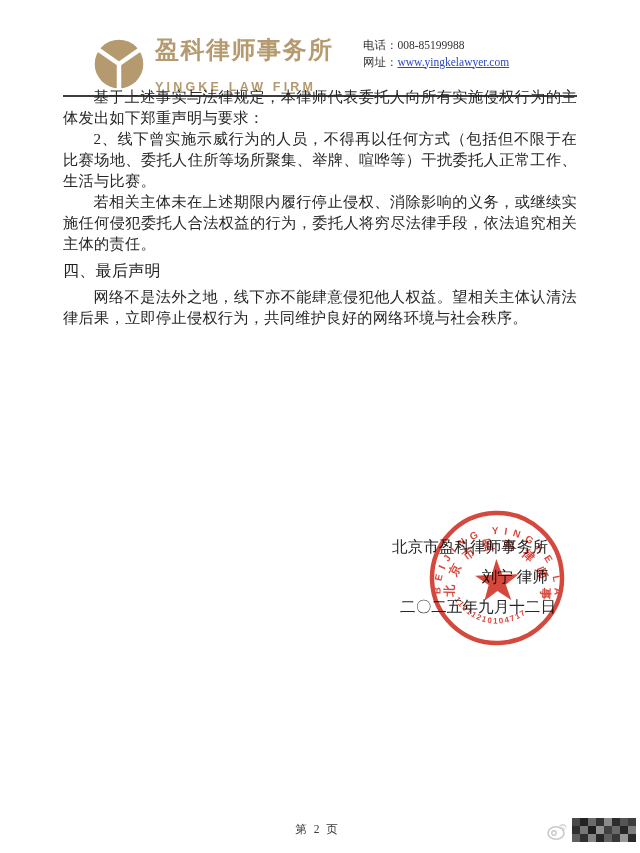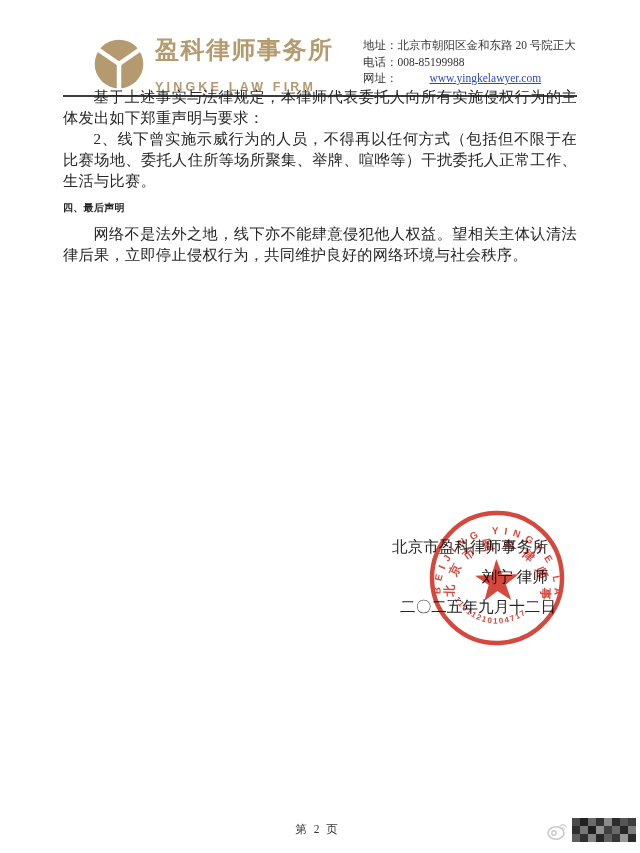--- a/index.html
+++ b/index.html
@@ -26,35 +26,35 @@
   .logo-en {
     font-size: 12.5px; font-weight: bold; letter-spacing: 3.2px;
     color: #b49a6e; margin-top: 14px;
     font-family: "Liberation Sans", "DejaVu Sans", sans-serif;
   }
   .contact {
     position: absolute; left: 363px; top: 37px;
     font-size: 11.5px; line-height: 16.5px; color: #333;
     width: 215px;
   }
-  .contact .site-link { color: #2b49c0; text-decoration: underline; margin-left: 32px; }
+  .contact .site-link { color: #2b49c0; text-decoration: underline; }
   .head-rule {
     position: absolute; left: 63px; right: 63px; top: 95px;
     border-top: 2px solid #3c3c3c; height: 0;
   }
 
   
   .doc-body {
     position: absolute; left: 63px; top: 86px; width: 514px;
     font-size: 15.2px; line-height: 21px; letter-spacing: 0.3px;
     color: #262626;
   }
   .doc-body p.para { margin: 0; text-indent: 2em; text-align: justify; }
   .sec-heading {
-    font-size: 10px; font-weight: bold; margin: 6px 0 5px 0;
+    font-size: 16px; font-weight: normal; margin: 6px 0 5px 0;
     color: #1e1e1e;
   }
 
   
   .signature {
     position: absolute; right: 92px; top: 532px;
     text-align: right; font-size: 15.6px; line-height: 30px;
     color: #262626; z-index: 1;
   }
   .signature .sig-date { margin-right: -8px; }
@@ -92,33 +92,33 @@
         <line x1="30" y1="30" x2="53" y2="14"></line>
       </g>
     </svg>
     <div class="logo-text">
       <span class="logo-cn">盈科律师事务所</span>
       <span class="logo-en">YINGKE LAW FIRM</span>
     </div>
   </div>
 
   <div class="contact">
-    <div>地址：北京市朝阳区金和东路 20 号院正大</div>
     <div>电话：008-85199988</div>
     <div>
       <span>网址：</span><span class="site-link">www.yingkelawyer.com</span>
     </div>
   </div>
 
   <div class="head-rule"></div>
 
   <div class="doc-body">
     <div>
         <p class="para">基于上述事实与法律规定，本律师代表委托人向所有实施侵权行为的主体发出如下郑重声明与要求：</p>
         <p class="para">2、线下曾实施示威行为的人员，不得再以任何方式（包括但不限于在比赛场地、委托人住所等场所聚集、举牌、喧哗等）干扰委托人正常工作、生活与比赛。</p>
+        <p class="para">若相关主体未在上述期限内履行停止侵权、消除影响的义务，或继续实施任何侵犯委托人合法权益的行为，委托人将穷尽法律手段，依法追究相关主体的责任。</p>
       </div>
     <div class="sec-heading">四、最后声明</div>
     <div>
         <p class="para">网络不是法外之地，线下亦不能肆意侵犯他人权益。望相关主体认清法律后果，立即停止侵权行为，共同维护良好的网络环境与社会秩序。</p>
       </div>
   </div>
 
   <div class="signature">
     <div>北京市盈科律师事务所</div>
     <div>刘宁  律师</div>

